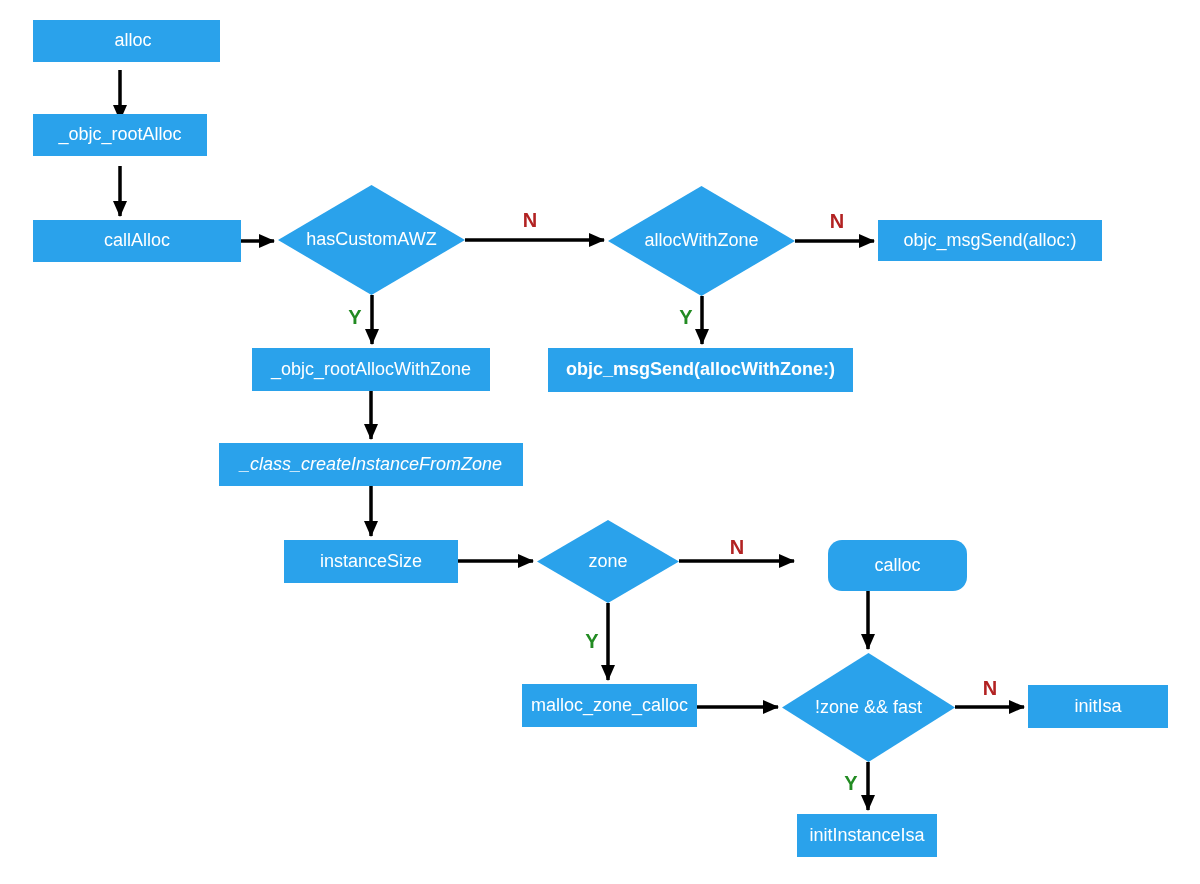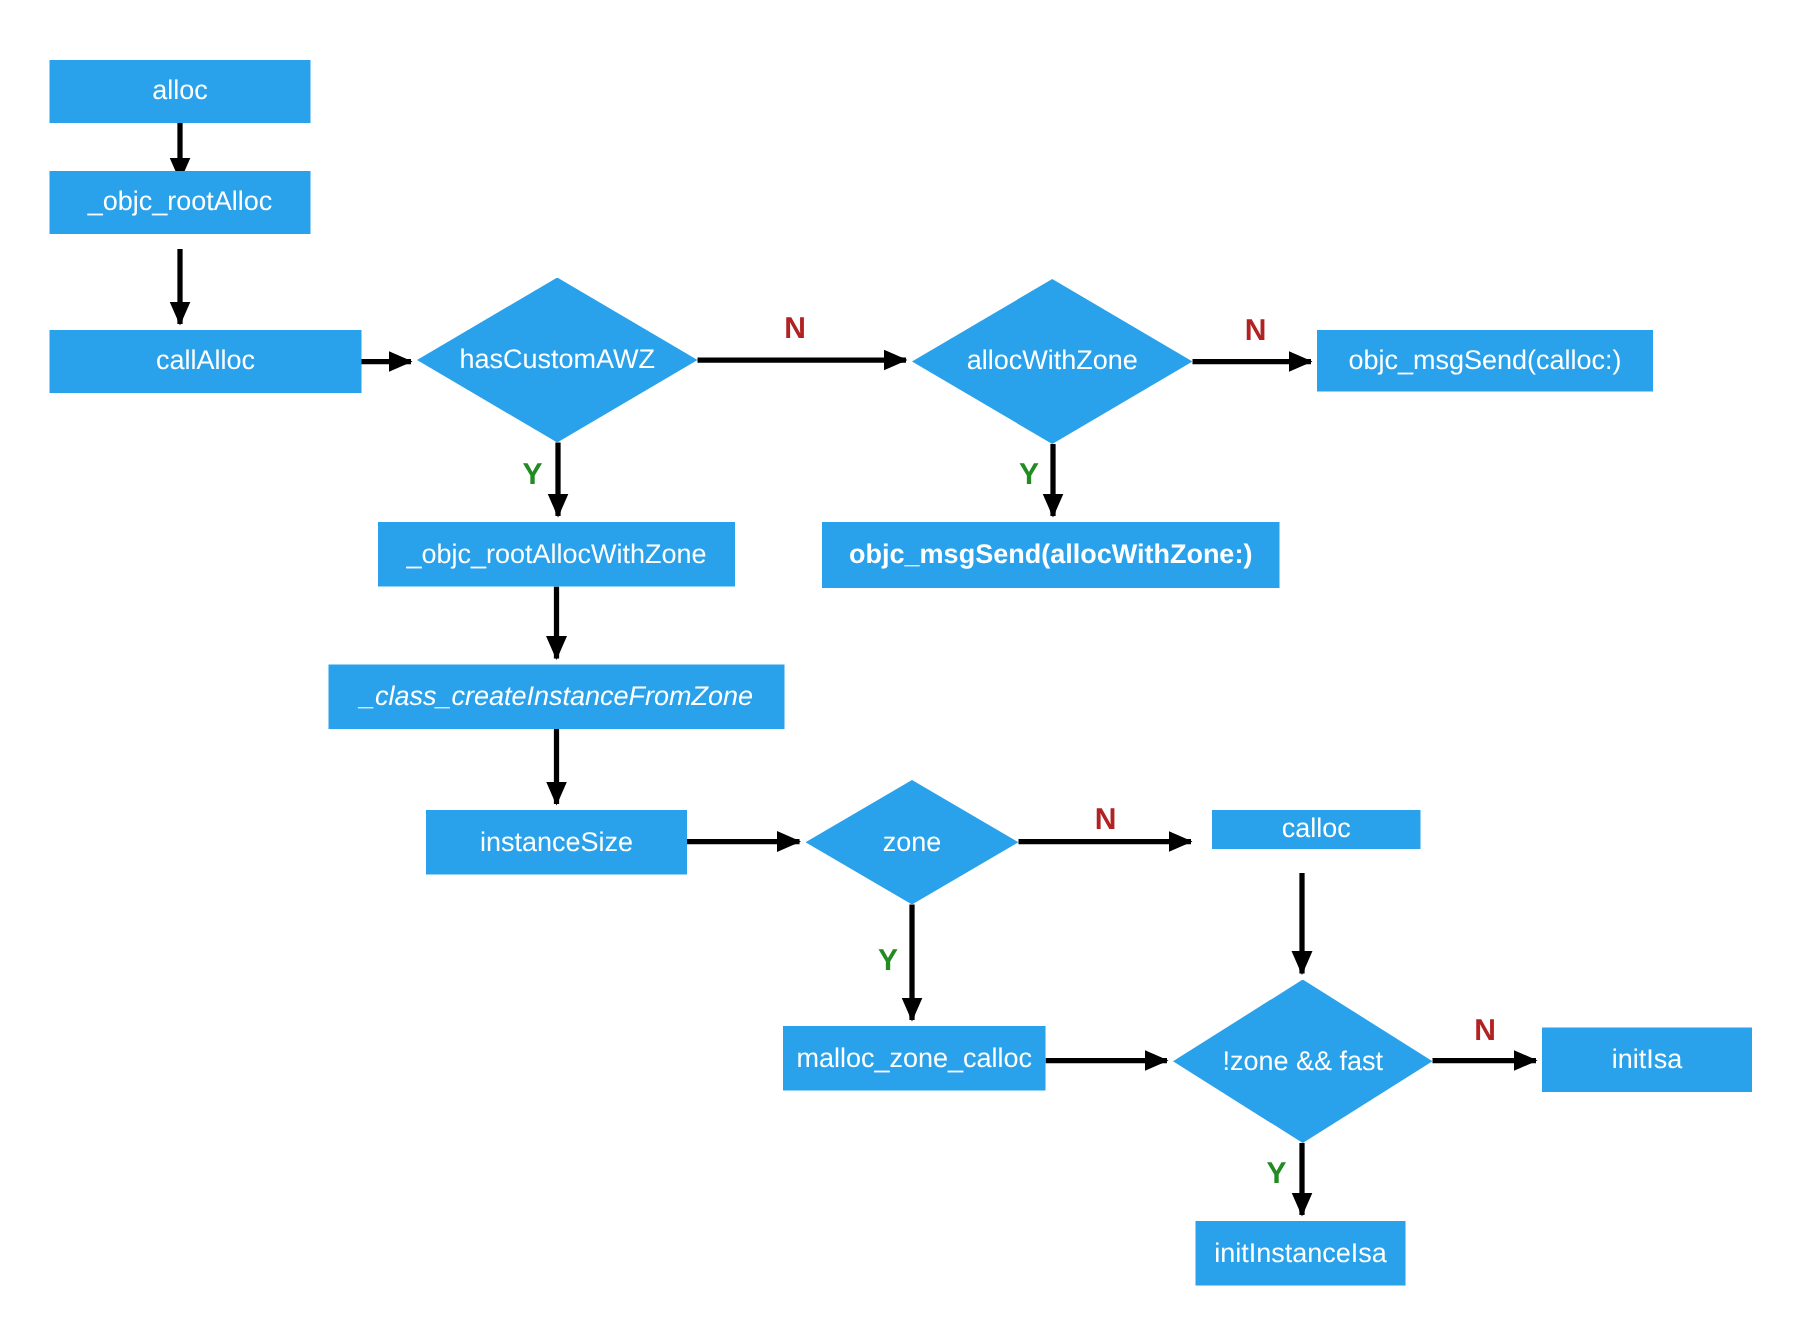--- a/index.html
+++ b/index.html
@@ -52,43 +52,43 @@
     <line x1="371" y1="486" x2="371" y2="536" marker-end="url(#ah)"></line>
     <line x1="458" y1="561" x2="533" y2="561" marker-end="url(#ah)"></line>
     <line x1="679" y1="561" x2="794" y2="561" marker-end="url(#ah)"></line>
     <line x1="608" y1="603" x2="608" y2="680" marker-end="url(#ah)"></line>
     <line x1="868" y1="582" x2="868" y2="649" marker-end="url(#ah)"></line>
     <line x1="697" y1="707" x2="778" y2="707" marker-end="url(#ah)"></line>
     <line x1="955" y1="707" x2="1024" y2="707" marker-end="url(#ah)"></line>
     <line x1="868" y1="762" x2="868" y2="810" marker-end="url(#ah)"></line>
   </svg>
 
-  <div class="node" style="left:33px; top:40px; width:174px; height:42px;">alloc</div>
+  <div class="node" style="left:33px; top:20px; width:174px; height:42px;padding-left:13px;">alloc</div>
 
   <div class="node" style="left:33px; top:114px; width:174px; height:42px;">_objc_rootAlloc</div>
 
   <div class="node" style="left:33px; top:220px; width:208px; height:42px;">callAlloc</div>
 
   <div class="node diamond" style="left:278px; top:185px; width:187px; height:110px;">hasCustomAWZ</div>
 
   <div class="node diamond" style="left:608px; top:186px; width:187px; height:110px;">allocWithZone</div>
 
-  <div class="node" style="left:878px; top:220px; width:224px; height:41px;">objc_msgSend(calloc:)</div>
+  <div class="node" style="left:878px; top:220px; width:224px; height:41px;">objc_msgSend(alloc:)</div>
 
   <div class="node" style="left:252px; top:348px; width:238px; height:43px;">_objc_rootAllocWithZone</div>
 
   <div class="node" style="left:548px; top:348px; width:305px; height:44px;font-weight:bold;">objc_msgSend(allocWithZone:)</div>
 
   <div class="node" style="left:219px; top:443px; width:304px; height:43px;font-style:italic;">_class_createInstanceFromZone</div>
 
   <div class="node" style="left:284px; top:540px; width:174px; height:43px;">instanceSize</div>
 
   <div class="node diamond" style="left:537px; top:520px; width:142px; height:83px;">zone</div>
 
-  <div class="node" style="left:808px; top:540px; width:139px; height:26px;">calloc</div>
+  <div class="node" style="left:828px; top:540px; width:139px; height:51px;border-radius:14px;">calloc</div>
 
   <div class="node" style="left:522px; top:684px; width:175px; height:43px;">malloc_zone_calloc</div>
 
   <div class="node diamond" style="left:782px; top:653px; width:173px; height:109px;">!zone &amp;&amp; fast</div>
 
   <div class="node" style="left:1028px; top:685px; width:140px; height:43px;">initIsa</div>
 
   <div class="node" style="left:797px; top:814px; width:140px; height:43px;">initInstanceIsa</div>
 
   <span class="edge-label no" style="left:530px; top:220px;">N</span>

